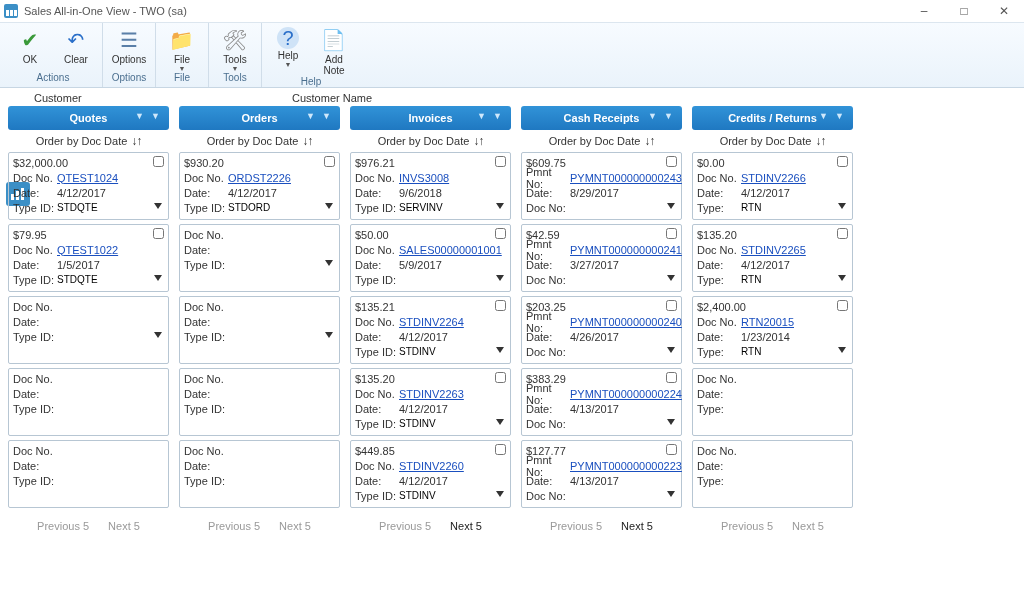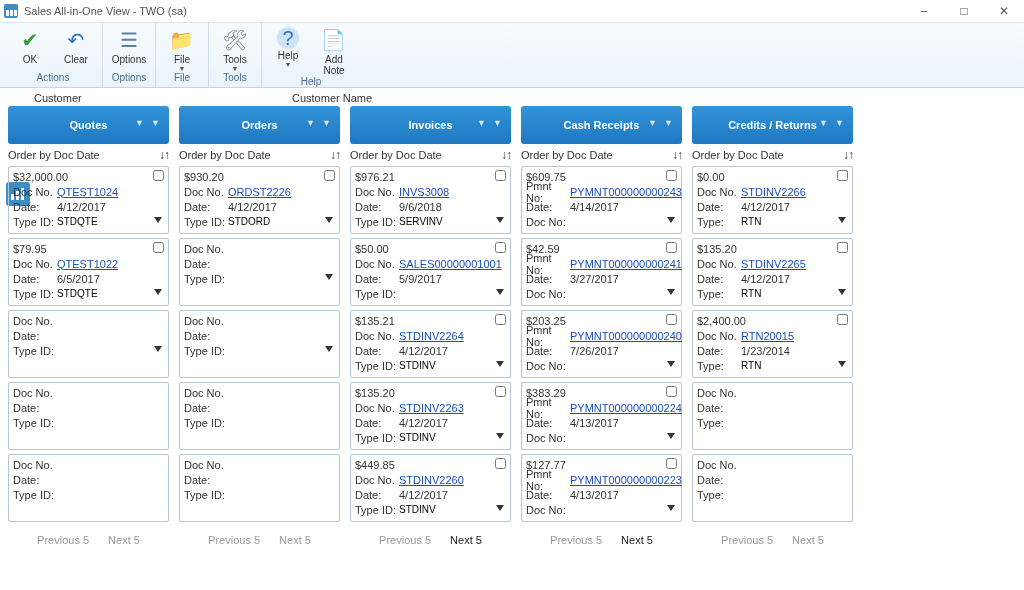--- a/index.html
+++ b/index.html
@@ -26,25 +26,25 @@
 .logo-box svg { width:16px; height:16px; }
 .input-row { display:flex; align-items:center; gap:10px; padding:0 8px 6px 34px; position:relative; }
 .cust-input { width:210px; height:22px; border:1px solid #8fa7bb; padding:0 22px 0 4px; background:#fff; }
 .lookup-icon { position:relative; margin-left:-28px; width:18px; height:18px; color:#555; display:flex; align-items:center; justify-content:center; }
 .name-input { width:296px; height:22px; border:1px solid #8fa7bb; padding:0 4px; background:#fff; color:#1a4fbf; }
 .redisplay-btn { margin-left:auto; border:1px solid #b7d2e5; background:linear-gradient(#f5fbff,#d9ebf8); padding:3px 10px; border-radius:3px; display:flex; align-items:center; gap:4px; margin-right:170px; }
 .redisplay-btn .gear { color:#7a8; }
 
 .columns { display:flex; gap:10px; padding:0 8px; }
 .col { width:161px; display:flex; flex-direction:column; }
-.col-header { height:38px; background:linear-gradient(#3193d8,#1f78c1); border-radius:3px; color:#fff; font-weight:bold; display:flex; align-items:center; justify-content:center; position:relative; font-size:11px; }
+.col-header { height:24px; background:linear-gradient(#3193d8,#1f78c1); border-radius:3px; color:#fff; font-weight:bold; display:flex; align-items:center; justify-content:center; position:relative; font-size:11px; }
 .col-header .funnel-group { position:absolute; right:4px; display:flex; gap:2px; }
 .funnel { width:14px; height:14px; color:#cfe8fb; }
 
-.orderby { display:flex; align-items:center; justify-content:space-between; gap:4px; font-size:10px; color:#333; padding:4px 0; }
+.orderby { display:flex; align-items:center; justify-content:center; gap:4px; font-size:10px; color:#333; padding:4px 0; }
 .orderby .arrows { font-size:12px; letter-spacing:-1px; }
 
 .card { border:1px solid #b7c6d3; border-radius:2px; padding:2px 4px 3px 4px; margin-bottom:4px; min-height:68px; position:relative; }
 .card .chk { position:absolute; right:4px; top:3px; }
 .card-row { display:flex; align-items:center; font-size:10px; color:#333; height:15px; }
 .card-row .lbl { min-width:44px; }
 .card-row .link { color:#1a4fbf; text-decoration:underline; cursor:pointer; }
 .type-select { flex:1; height:15px; border:0; border-bottom:1px solid transparent; font-size:10px; background:transparent; appearance:none; }
 .sel-wrap { position:relative; flex:1; }
 .sel-wrap::after { content:""; position:absolute; right:2px; top:3px; width:0; height:0; border-left:4px solid transparent; border-right:4px solid transparent; border-top:6px solid #333; }
@@ -178,21 +178,21 @@
         <input type="checkbox" class="chk" style="">
         <div class="card-row">
           <span>$79.95</span>
         </div>
         <div class="card-row">
           <span class="lbl">Doc No.</span>
           <span class="link">QTEST1022</span>
         </div>
         <div class="card-row">
           <span class="lbl">Date:</span>
-          <span>6/5/2017</span>
+          <span>1/5/2017</span>
         </div>
         <div class="card-row">
           <span class="lbl">Type ID:</span>
           <span class="sel-wrap"><select class="type-select"><option>STDQTE</option></select></span>
         </div>
       </div>
       <div class="card">
         <div class="card-row">
           <span class="lbl">Doc No.</span>
           <span></span>
@@ -453,21 +453,21 @@
         <input type="checkbox" class="chk" style="">
         <div class="card-row">
           <span>$609.75</span>
         </div>
         <div class="card-row">
           <span class="lbl">Pmnt No:</span>
           <span class="link">PYMNT000000000243</span>
         </div>
         <div class="card-row">
           <span class="lbl">Date:</span>
-          <span>4/14/2017</span>
+          <span>8/29/2017</span>
         </div>
         <div class="card-row">
           <span class="lbl">Doc No:</span>
           <span class="sel-wrap"><select class="type-select"><option></option></select></span>
         </div>
       </div>
       <div class="card">
         <input type="checkbox" class="chk" style="">
         <div class="card-row">
           <span>$42.59</span>
@@ -489,21 +489,21 @@
         <input type="checkbox" class="chk" style="">
         <div class="card-row">
           <span>$203.25</span>
         </div>
         <div class="card-row">
           <span class="lbl">Pmnt No:</span>
           <span class="link">PYMNT000000000240</span>
         </div>
         <div class="card-row">
           <span class="lbl">Date:</span>
-          <span>7/26/2017</span>
+          <span>4/26/2017</span>
         </div>
         <div class="card-row">
           <span class="lbl">Doc No:</span>
           <span class="sel-wrap"><select class="type-select"><option></option></select></span>
         </div>
       </div>
       <div class="card">
         <input type="checkbox" class="chk" style="">
         <div class="card-row">
           <span>$383.29</span>

